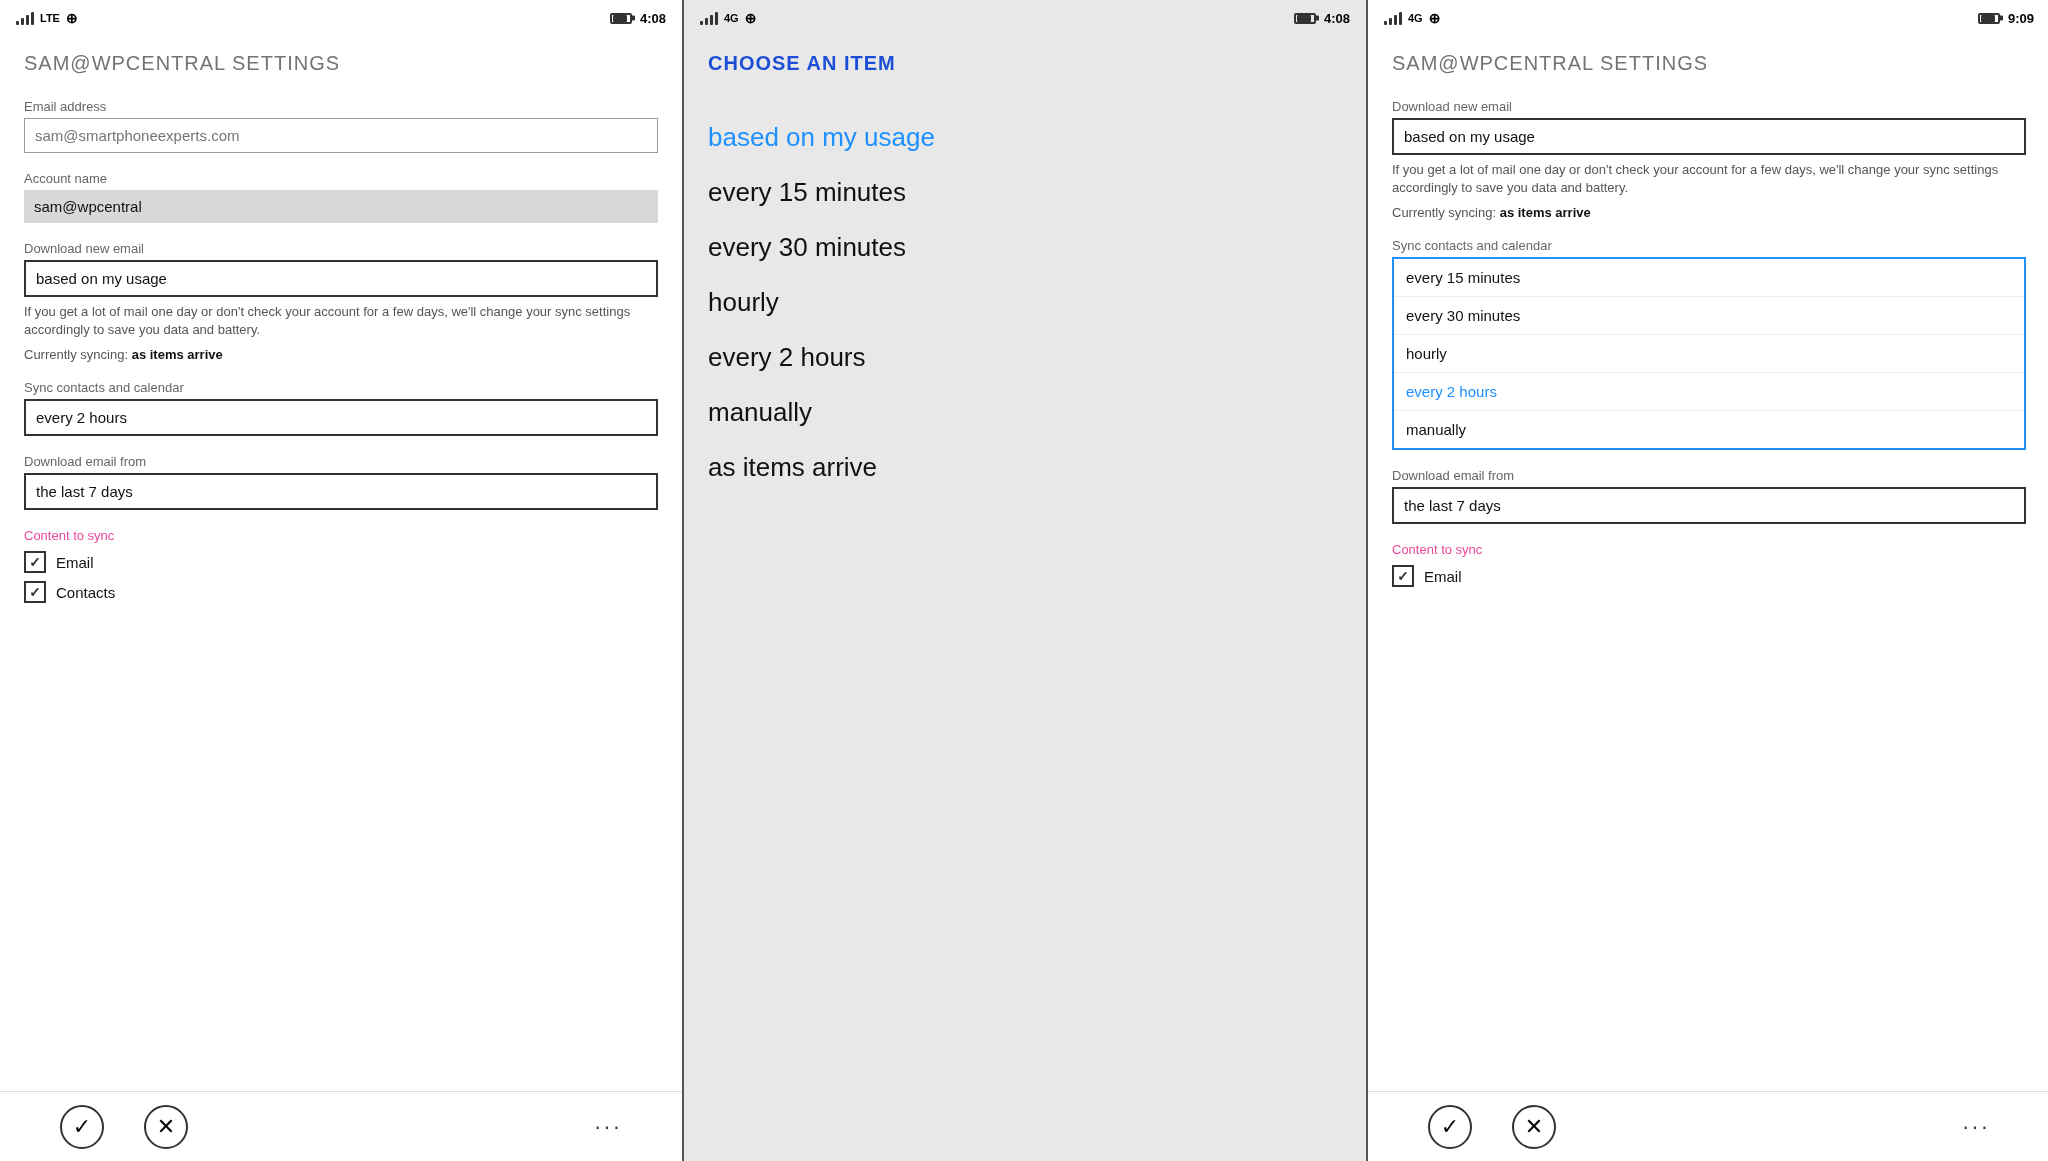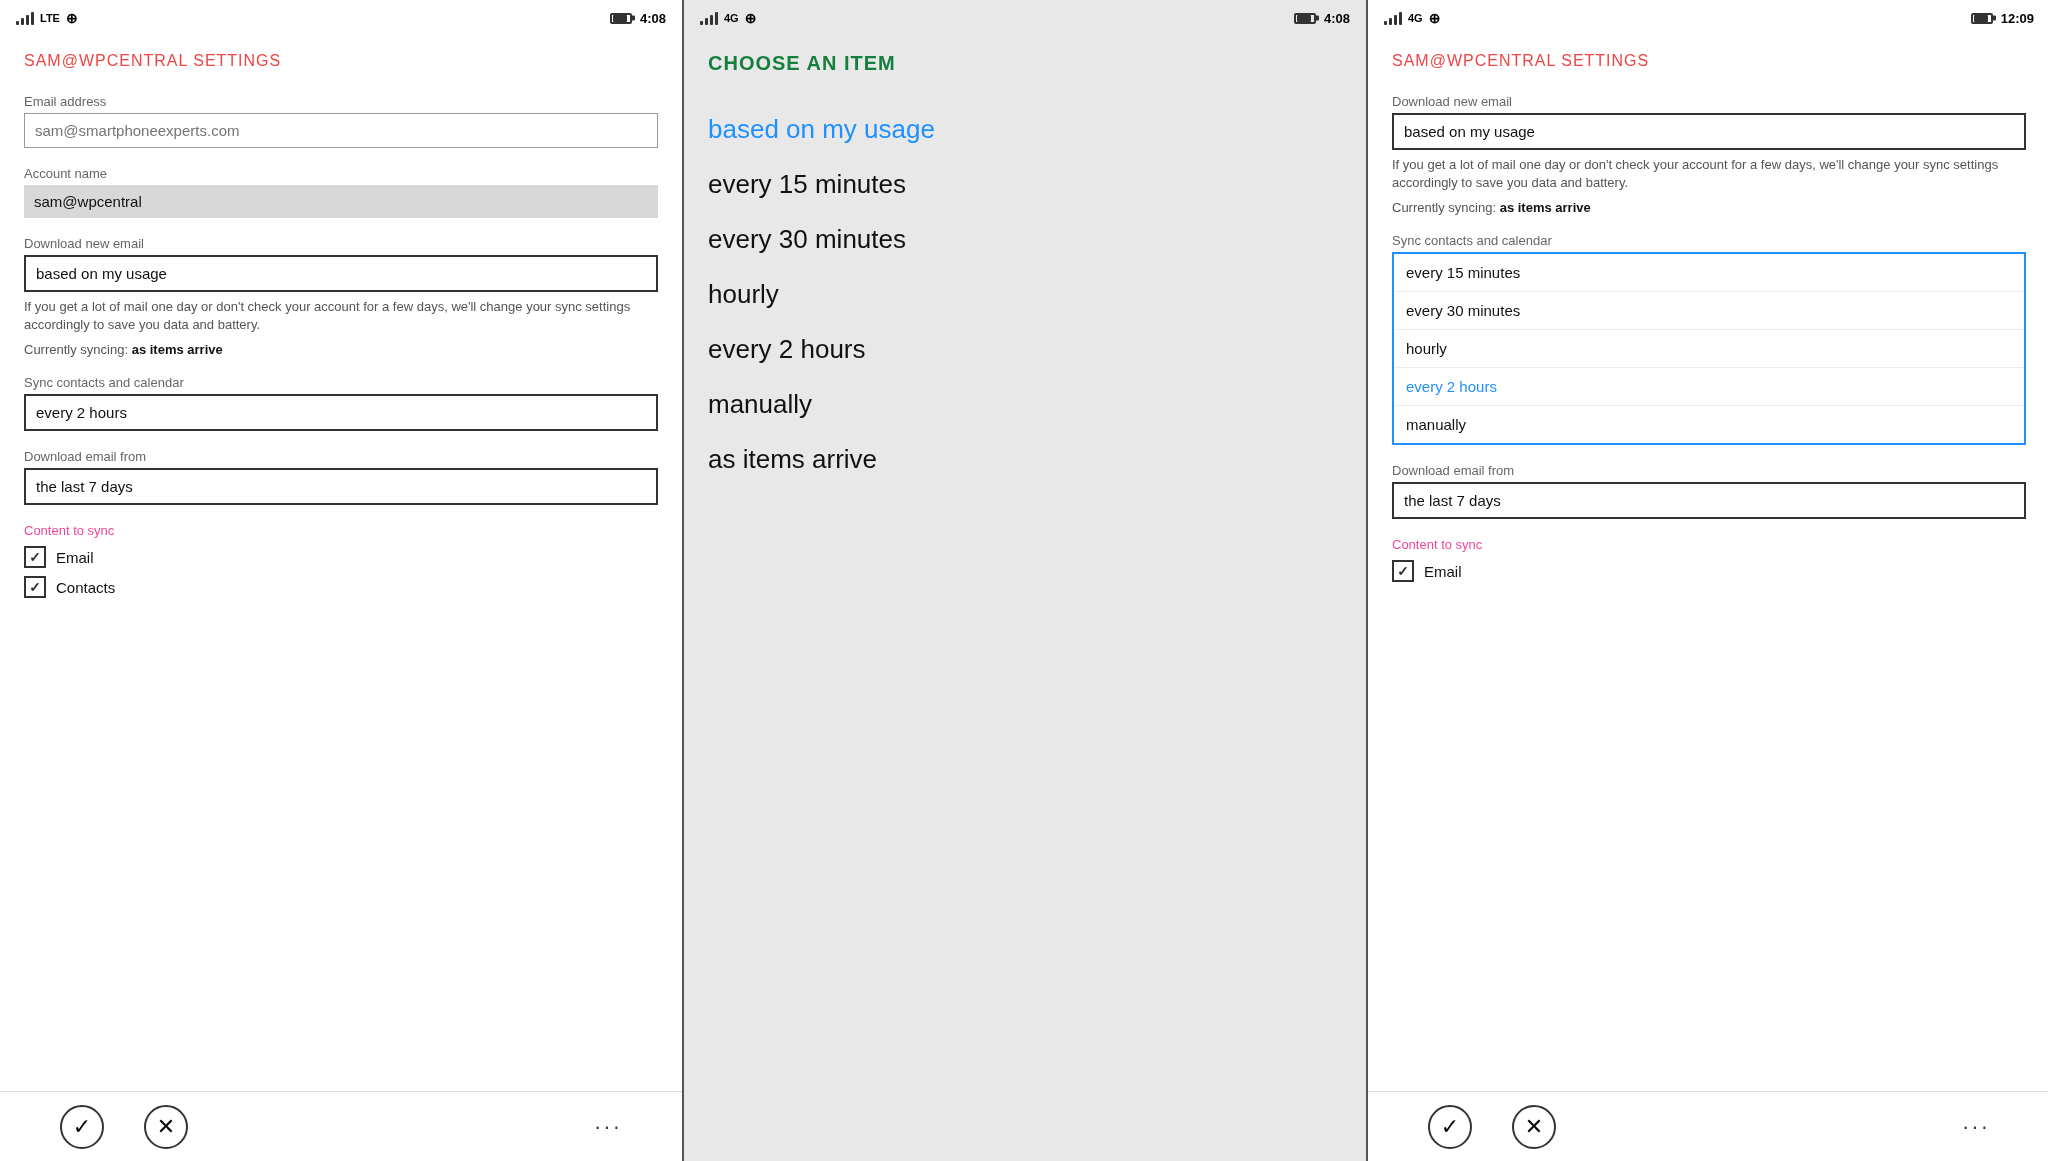--- a/index.html
+++ b/index.html
@@ -101,23 +101,23 @@
     }
 
     
     .page-content {
       flex: 1;
       padding: 16px 24px;
       overflow: hidden;
     }
 
     .page-title {
-      font-size: 16px;
+      font-size: 20px;
       font-weight: 300;
-      color: #ef4444;
+      color: #737373;
       letter-spacing: 1px;
       text-transform: uppercase;
       margin-bottom: 24px;
     }
 
     .field-group {
       margin-bottom: 18px;
     }
     .field-label {
       font-size: 13px;
@@ -225,24 +225,24 @@
       font-size: 22px;
       letter-spacing: 2px;
       color: #333;
       cursor: pointer;
     }
 
     
     .choose-title {
       font-size: 20px;
       font-weight: 700;
-      color: #15803d;
+      color: #1d4ed8;
       text-transform: uppercase;
       letter-spacing: 1px;
-      margin-bottom: 27px;
+      margin-bottom: 35px;
       padding: 16px 24px 0 24px;
     }
     .choose-list {
       list-style: none;
       padding: 0 24px;
     }
     .choose-list li {
       font-size: 26px;
       font-weight: 300;
       color: #111;
@@ -411,21 +411,21 @@
         <div class="signal-bar" style="height:10px"></div>
         <div class="signal-bar" style="height:13px"></div>
       </div>
       <span class="lte-badge">4G</span>
       <span style="font-size:14px">⊕</span>
     </div>
     <div class="status-right">
       <div class="battery-icon">
         <div class="battery-fill"></div>
       </div>
-      <span>12:09</span>
+      <span>9:09</span>
     </div>
   </div>
 
   <div class="page-content">
     <div class="page-title">SAM@WPCENTRAL SETTINGS</div>
 
     <div class="field-group">
       <div class="field-label">Download new email</div>
       <div class="field-input outlined" style="border-color:#333;">based on my usage</div>
       <div class="field-description">If you get a lot of mail one day or don't check your account for a few days, we'll change your sync settings accordingly to save you data and battery.</div>

